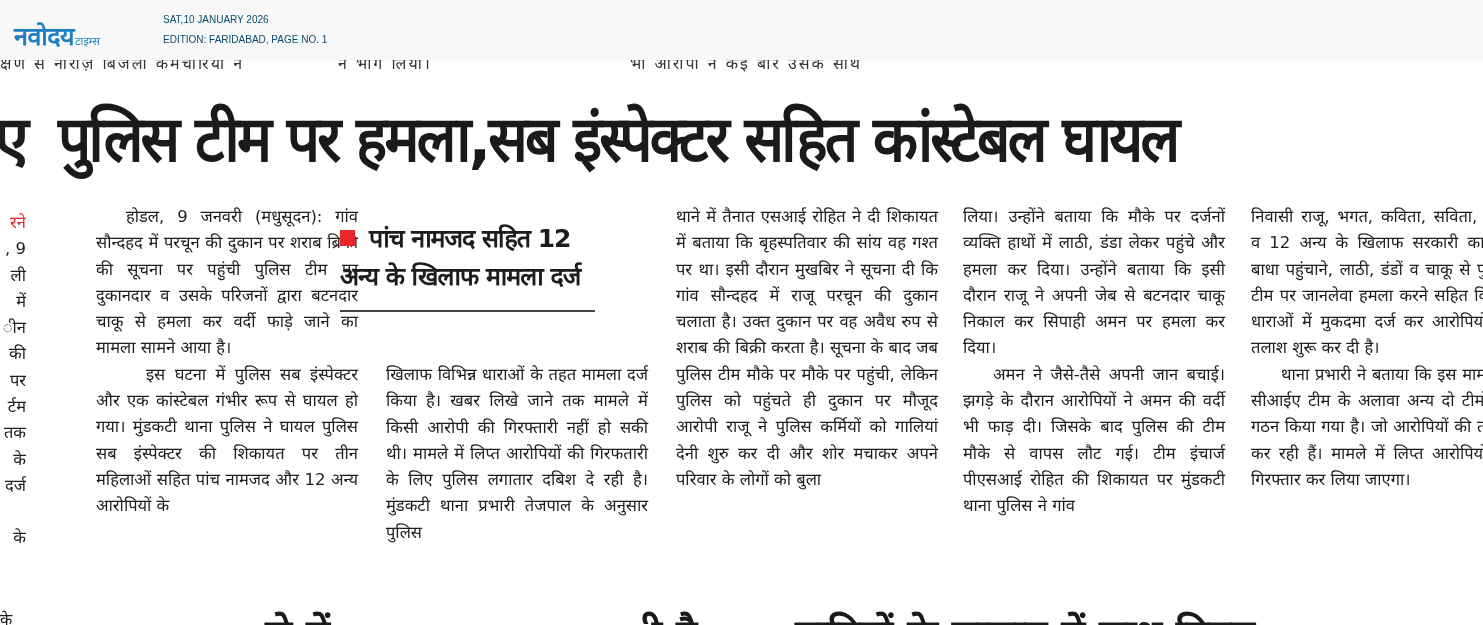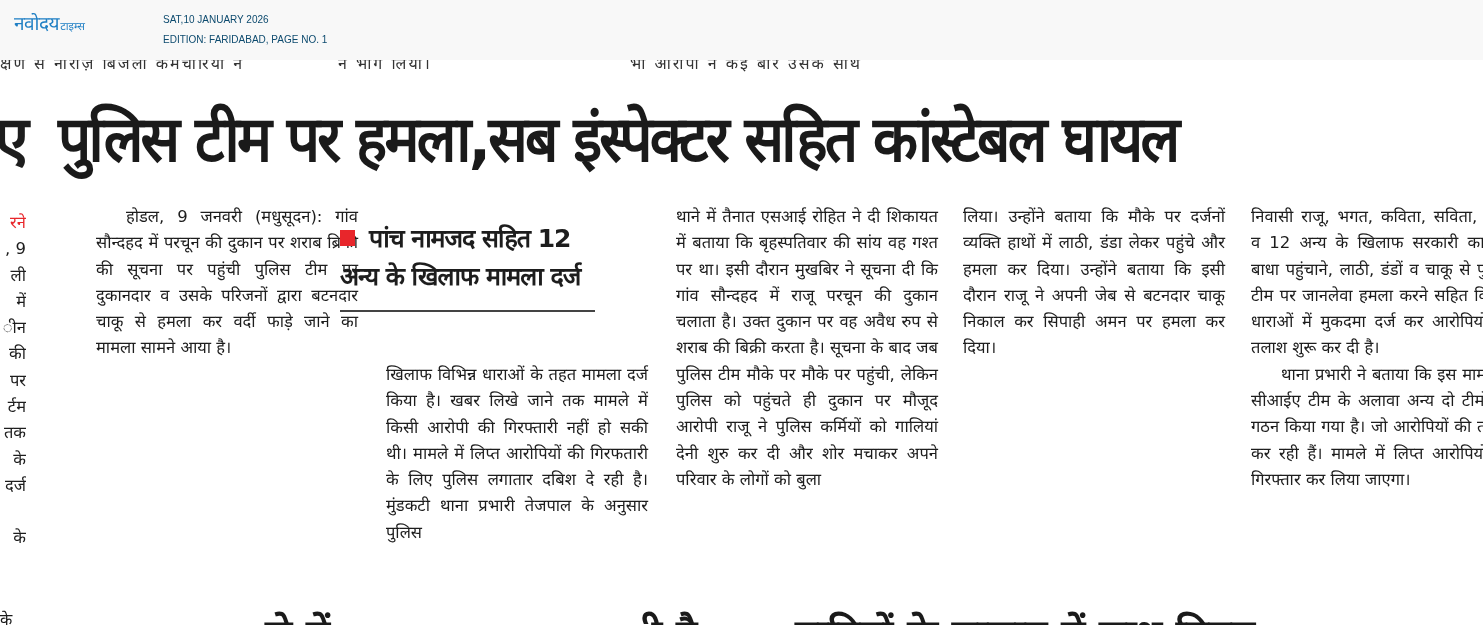--- a/index.html
+++ b/index.html
@@ -7,21 +7,21 @@
   body { position: relative; font-family: "DejaVu Sans", sans-serif; color: #1d1d1d; }
 
   .topbar {
     position: absolute; left: 0; top: 0; width: 1483px; height: 60px;
     background: #f8f8f8; z-index: 5;
   }
   .logo {
     position: absolute; left: 14px; top: 10px; display: flex; align-items: baseline;
     color: #1f7fc4;
   }
-  .logo-main { font-family: "DejaVu Sans", sans-serif; font-weight: normal; font-size: 19px; letter-spacing: -0.5px; }
+  .logo-main { font-family: "DejaVu Sans", sans-serif; font-weight: bold; font-size: 25px; letter-spacing: -0.5px; margin-top: 8px; }
   .logo-sub { font-family: "DejaVu Sans", sans-serif; font-size: 11px; margin-left: 1px; }
   .edition {
     position: absolute; left: 163px; top: 10px;
     font-family: "Liberation Sans", sans-serif; font-size: 10px; line-height: 20px; color: #0c4a6e;
   }
 
   .page { position: absolute; left: 0; top: 60px; width: 1483px; height: 565px; overflow: hidden; }
 
   .clipline {
     position: absolute; top: -8px; font-family: "DejaVu Sans", sans-serif; font-size: 16px;
@@ -105,39 +105,41 @@
     <div>र्टम</div>
     <div>तक</div>
     <div>के</div>
     <div>दर्ज</div>
     <div style="height:26px"></div>
     <div>के</div>
   </div>
 
   <div class="col" style="left:48px; width:262px;">
     <p class="indent">होडल, 9 जनवरी (मधुसूदन): गांव सौन्दहद में परचून की दुकान पर शराब ब्रिकी की सूचना पर पहुंची पुलिस टीम पर दुकानदार व उसके परिजनों द्वारा बटनदार चाकू से हमला कर वर्दी फाड़े जाने का मामला सामने आया है।</p>
+    <p class="indent-lg">इस घटना में पुलिस सब इंस्पेक्टर और एक कांस्टेबल गंभीर रूप से घायल हो गया। मुंडकटी थाना पुलिस ने घायल पुलिस सब इंस्पेक्टर की शिकायत पर तीन महिलाओं सहित पांच नामजद और 12 अन्य आरोपियों के</p>
   </div>
 
   <div class="subhead">
     <div class="subhead-text">
       <span class="red-square"></span><span>पांच नामजद सहित 12 अन्य के खिलाफ मामला दर्ज</span>
     </div>
     <div class="subhead-rule"></div>
   </div>
 
   <div class="col" style="left:338px; top:302px; width:262px;">
     <p>खिलाफ विभिन्न धाराओं के तहत मामला दर्ज किया है। खबर लिखे जाने तक मामले में किसी आरोपी की गिरफ्तारी नहीं हो सकी थी। मामले में लिप्त आरोपियों की गिरफतारी के लिए पुलिस लगातार दबिश दे रही है। मुंडकटी थाना प्रभारी तेजपाल के अनुसार पुलिस</p>
   </div>
 
   <div class="col" style="left:628px; width:262px;">
     <p>थाने में तैनात एसआई रोहित ने दी शिकायत में बताया कि बृहस्पतिवार की सांय वह गश्त पर था। इसी दौरान मुखबिर ने सूचना दी कि गांव सौन्दहद में राजू परचून की दुकान चलाता है। उक्त दुकान पर वह अवैध रुप से शराब की बिक्री करता है। सूचना के बाद जब पुलिस टीम मौके पर मौके पर पहुंची, लेकिन पुलिस को पहुंचते ही दुकान पर मौजूद आरोपी राजू ने पुलिस कर्मियों को गालियां देनी शुरु कर दी और शोर मचाकर अपने परिवार के लोगों को बुला</p>
   </div>
 
   <div class="col" style="left:915px; width:262px;">
     <p>लिया। उन्होंने बताया कि मौके पर दर्जनों व्यक्ति हाथों में लाठी, डंडा लेकर पहुंचे और हमला कर दिया। उन्होंने बताया कि इसी दौरान राजू ने अपनी जेब से बटनदार चाकू निकाल कर सिपाही अमन पर हमला कर दिया।</p>
+    <p class="indent">अमन ने जैसे-तैसे अपनी जान बचाई। झगड़े के दौरान आरोपियों ने अमन की वर्दी भी फाड़ दी। जिसके बाद पुलिस की टीम मौके से वापस लौट गई। टीम इंचार्ज पीएसआई रोहित की शिकायत पर मुंडकटी थाना पुलिस ने गांव</p>
   </div>
 
   <div class="col" style="left:1203px; width:262px;">
     <p>निवासी राजू, भगत, कविता, सविता, हेमन व 12 अन्य के खिलाफ सरकारी कार्य में बाधा पहुंचाने, लाठी, डंडों व चाकू से पुलिस टीम पर जानलेवा हमला करने सहित विभिन्न धाराओं में मुकदमा दर्ज कर आरोपियों की तलाश शुरू कर दी है।</p>
     <p class="indent">थाना प्रभारी ने बताया कि इस मामले में सीआईए टीम के अलावा अन्य दो टीमों का गठन किया गया है। जो आरोपियों की तलाश कर रही हैं। मामले में लिप्त आरोपियों को गिरफ्तार कर लिया जाएगा।</p>
   </div>
 
   <div class="bottom-cut" style="left:0; font-weight:normal; font-size:16px; top:548px;">के</div>
   <div class="bottom-cut" style="left:265px;">ले में</div>
   <div class="bottom-cut" style="left:628px;">ी है</div>

